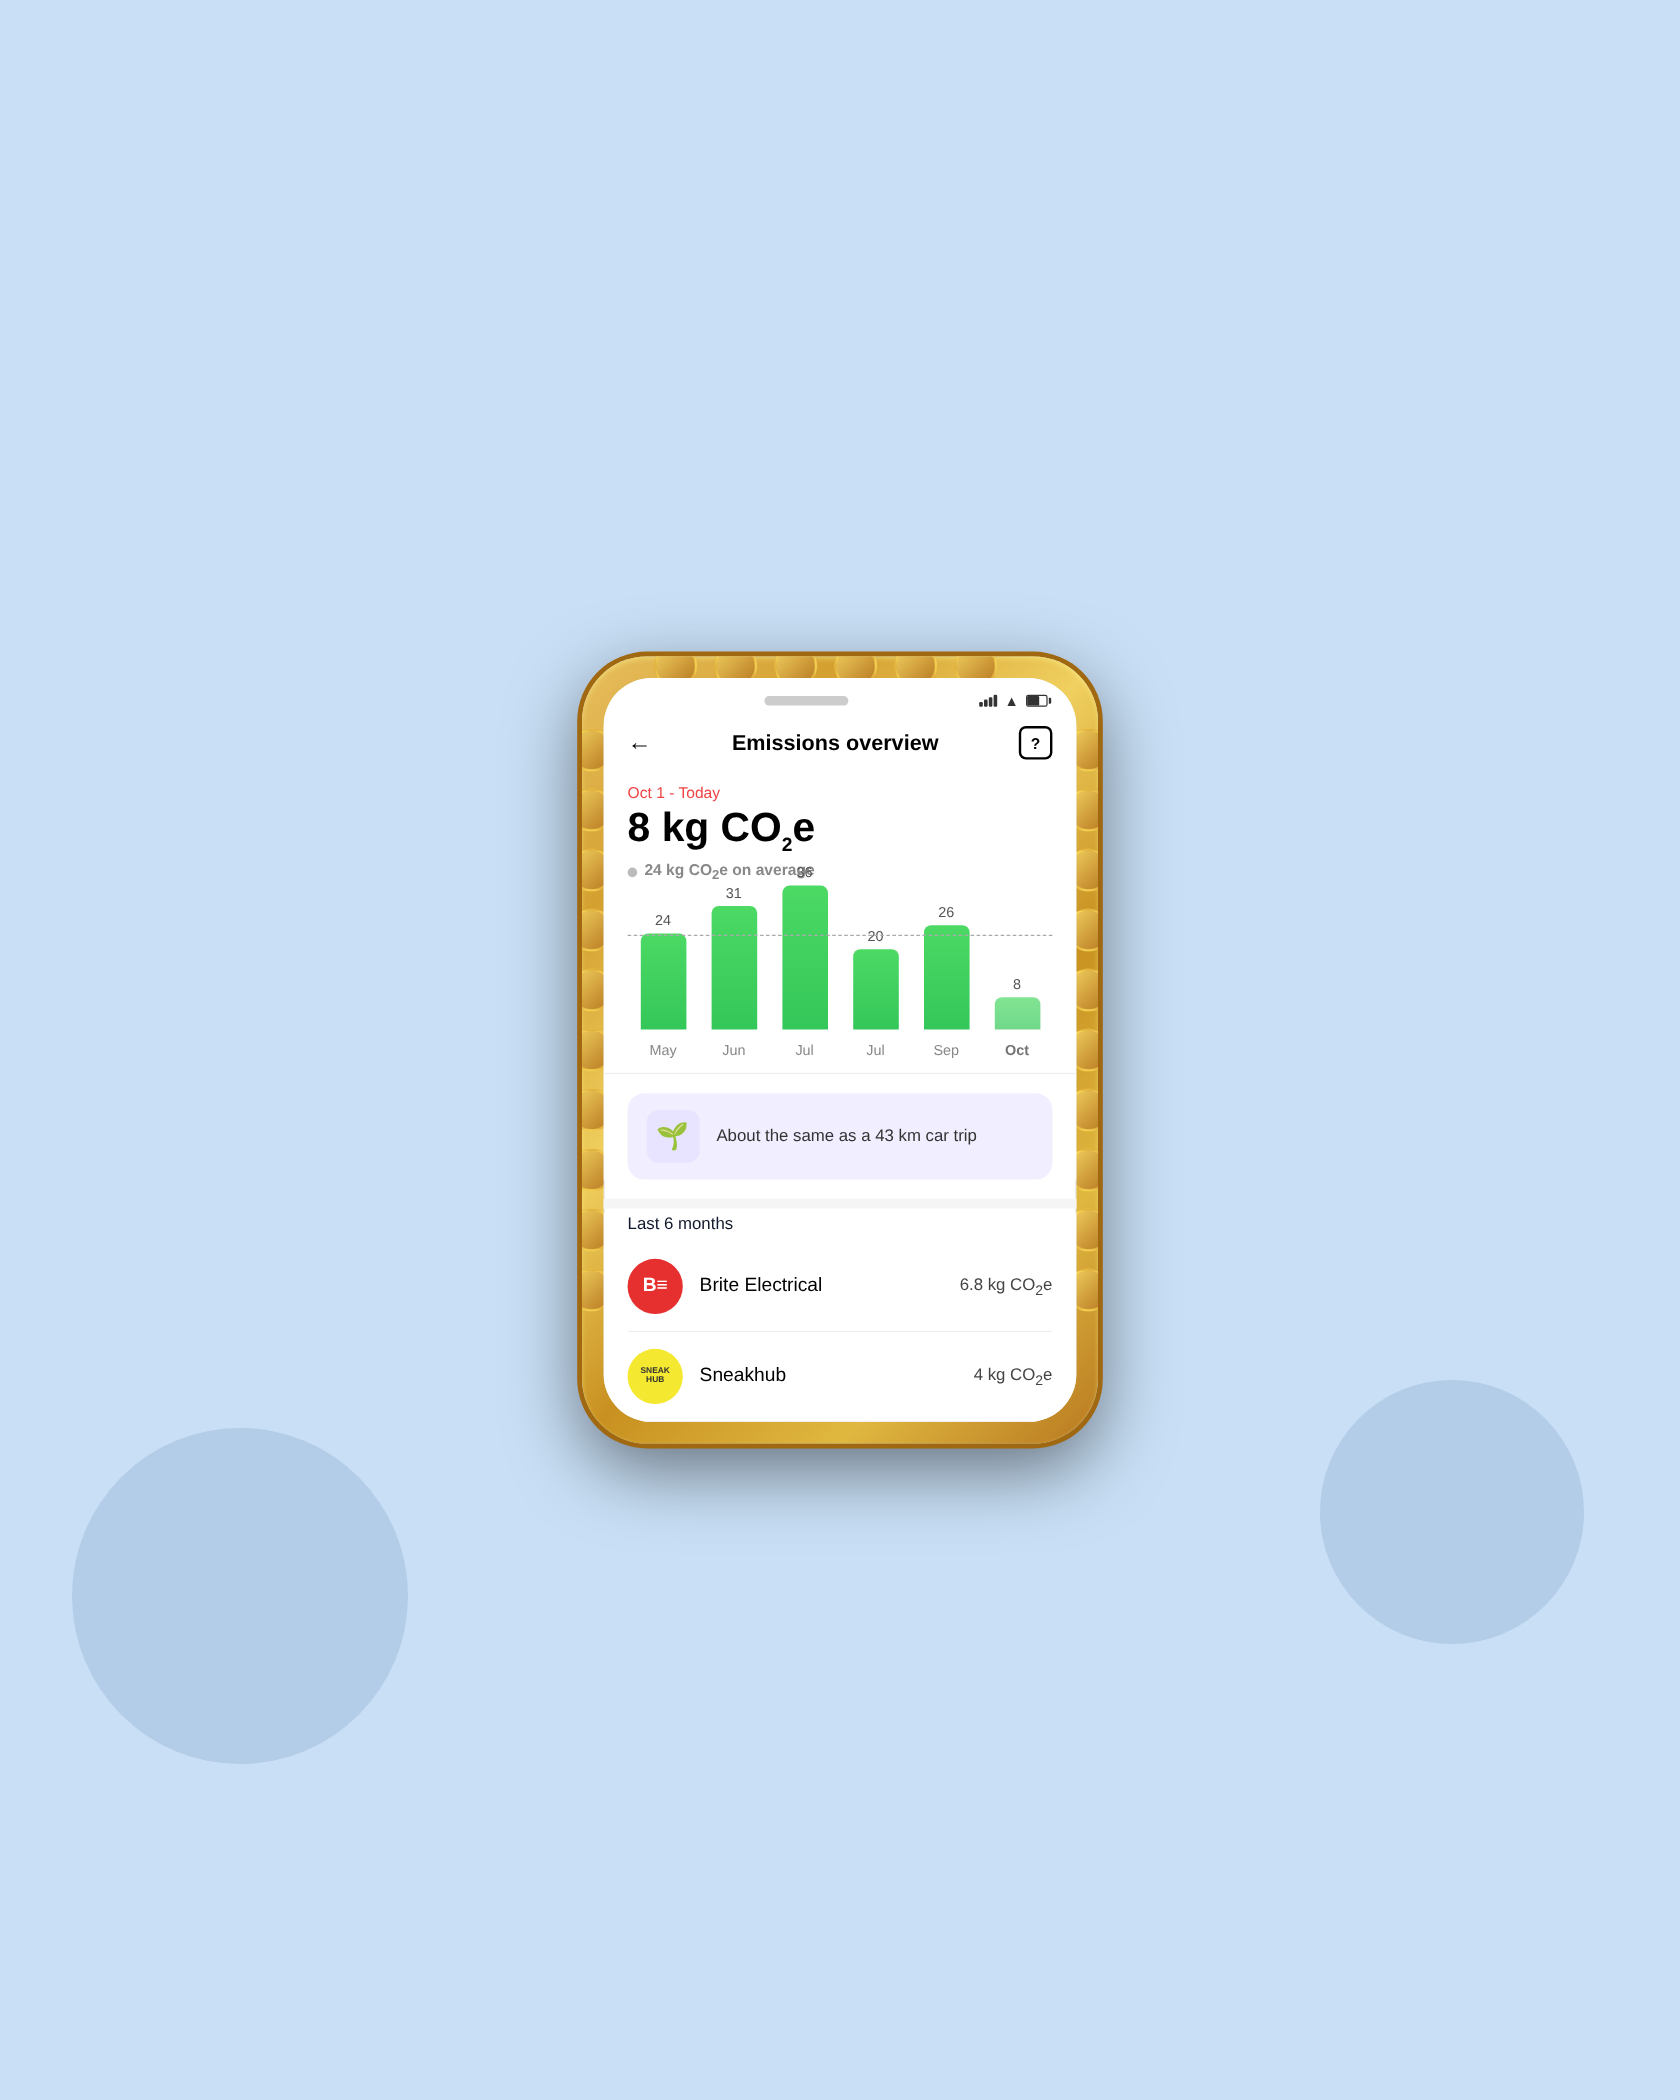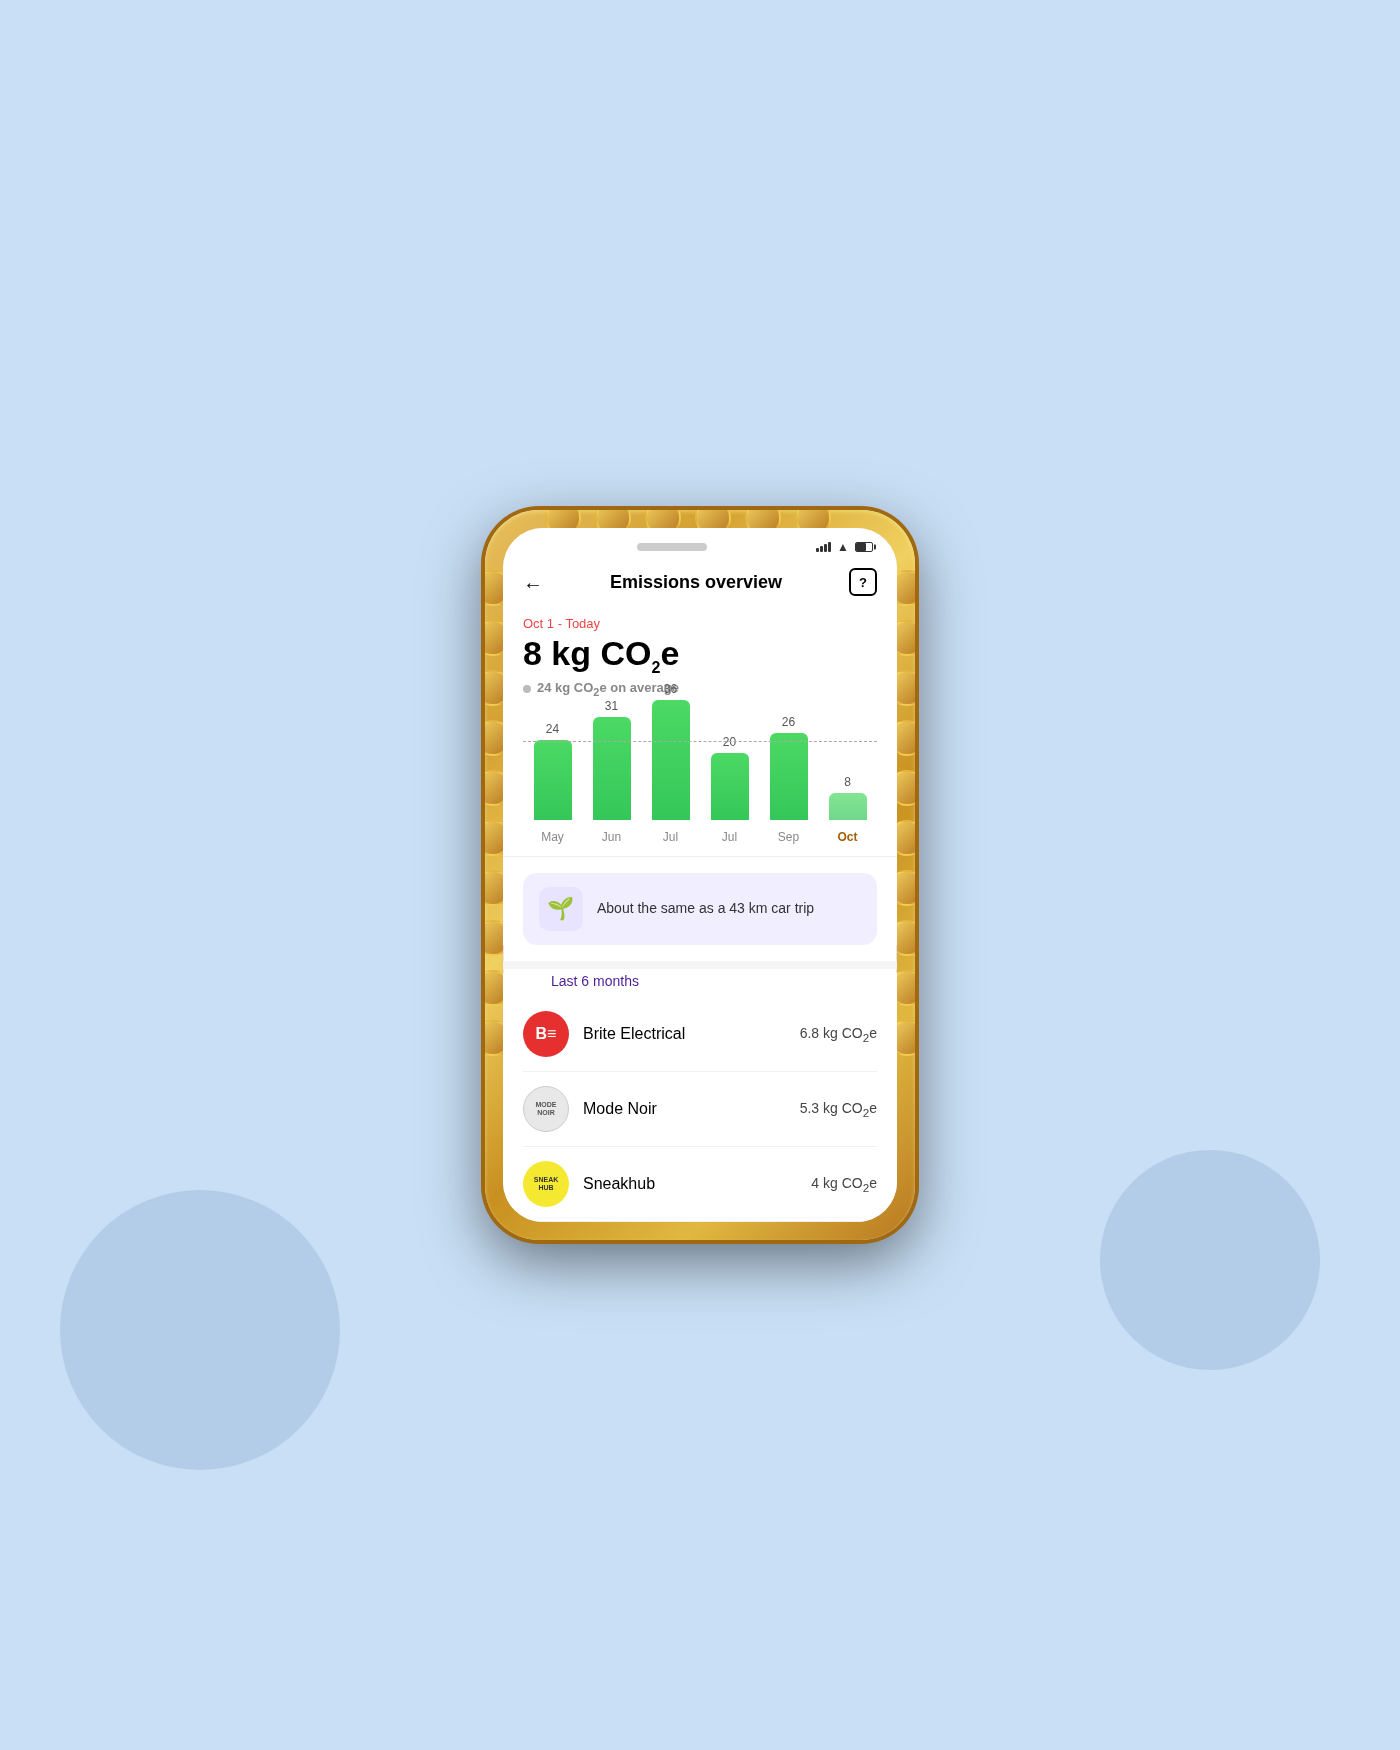--- a/index.html
+++ b/index.html
@@ -220,21 +220,21 @@
     }
 
     .bar-label {
       font-size: 12px;
       color: #888;
       margin-top: 6px;
     }
 
     .bar-label.active {
       font-weight: 700;
-      color: #a16207;
+      color: #737373;
     }
 
     .chart-divider {
       height: 1px;
       background: #eee;
       margin: 12px -20px 0;
     }
 
     
     .avg-line {
@@ -285,24 +285,23 @@
     
     .section-title {
       font-size: 20px;
       font-weight: 800;
       color: #000;
       padding-top: 20px;
     }
 
     .section-subtitle {
       font-size: 14px;
-      color: #4c1d95;
+      color: #0f172a;
       margin-top: 4px;
       margin-bottom: 8px;
-      margin-left: 28px;
     }
 
     
     .purchase-row {
       display: flex;
       align-items: center;
       gap: 14px;
       padding: 14px 0;
       border-bottom: 1px solid #f0f0f0;
     }
@@ -528,27 +527,20 @@
           <div class="purchase-row">
             <div class="merchant-logo brite">
       <div class="brite-inner">
         <span style="font-size:16px;font-weight:900;color:white;line-height:1;">B≡</span>
       </div>
             </div>
             <div class="merchant-name">Brite Electrical</div>
             <div class="merchant-emission">6.8 kg CO<sub>2</sub>e</div>
           </div>
           <div class="purchase-row">
-            <div class="merchant-logo mode" style="border: 1px solid rgb(204, 204, 204); background: rgb(232, 232, 232);">
-              <span style="font-size:7px;font-weight:700;color:#555;text-align:center;line-height:1.2;">MODE<br>NOIR</span>
-            </div>
-            <div class="merchant-name">Mode Noir</div>
-            <div class="merchant-emission">5.3 kg CO<sub>2</sub>e</div>
-          </div>
-          <div class="purchase-row">
             <div class="merchant-logo sneakhub">
               <span style="font-size:7px;font-weight:800;color:#333;text-align:center;line-height:1.2;">SNEAK<br>HUB</span>
             </div>
             <div class="merchant-name">Sneakhub</div>
             <div class="merchant-emission">4 kg CO<sub>2</sub>e</div>
           </div>
         </div>
     </div>
   </div>
 </div>

